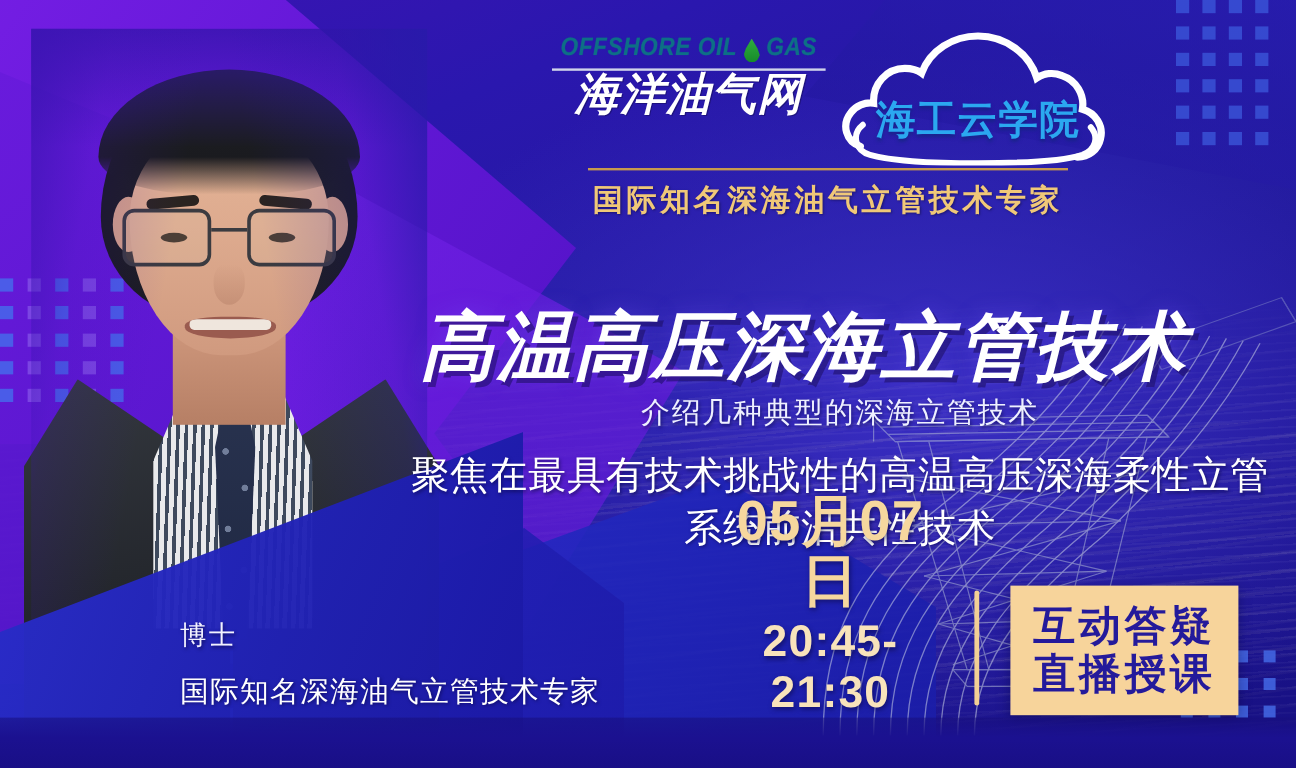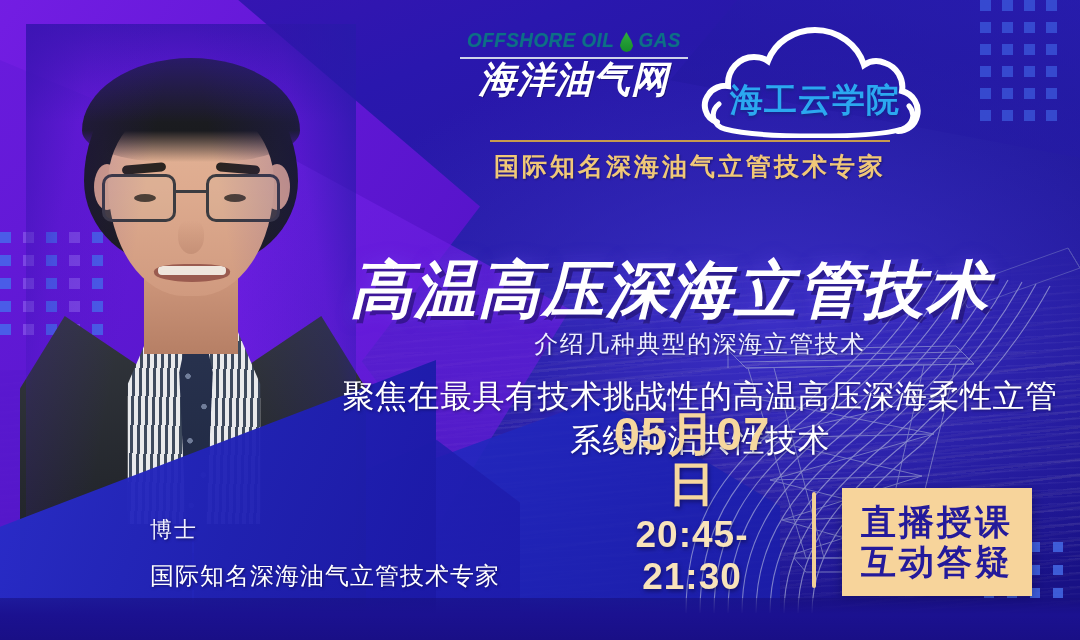--- a/index.html
+++ b/index.html
@@ -570,18 +570,18 @@
     <div class="sp-desc">国际知名深海油气立管技术专家</div>
   </div>
 
   <div class="datetime">
     <div class="dt-date">05月07日</div>
     <div class="dt-time">20:45-21:30</div>
   </div>
   <div class="dt-divider"></div>
 
   <div class="cta">
+    <span>互动答疑</span>
     <span>直播授课</span>
-    <span>互动答疑</span>
   </div>
 
   <div class="bg-bottomband"></div>
 </div>
 
 </body></html>

